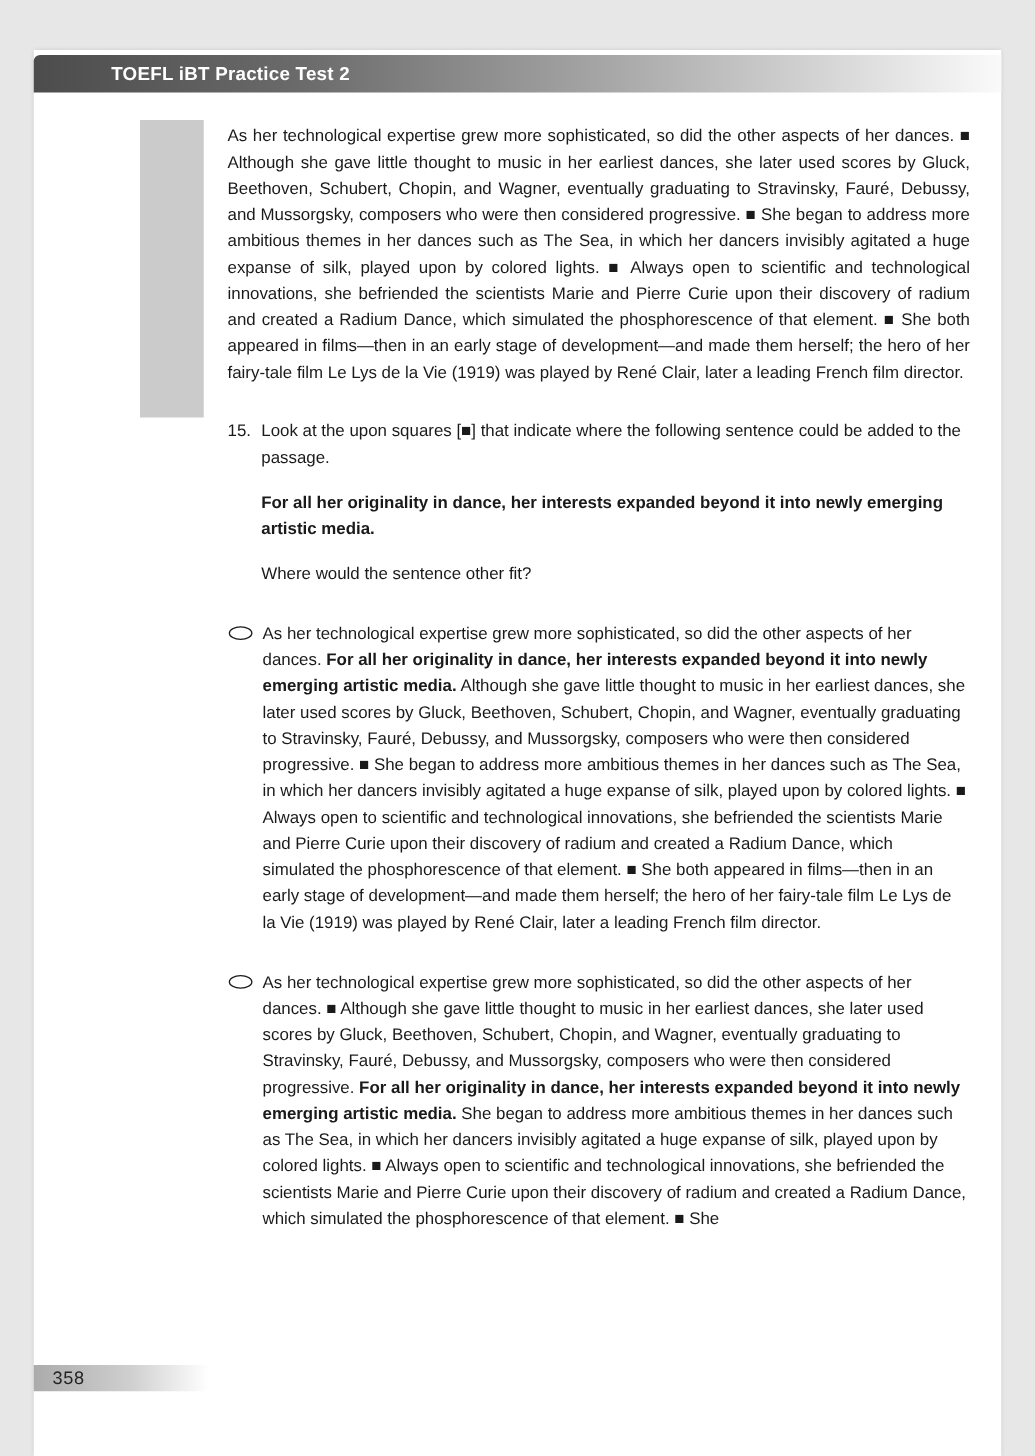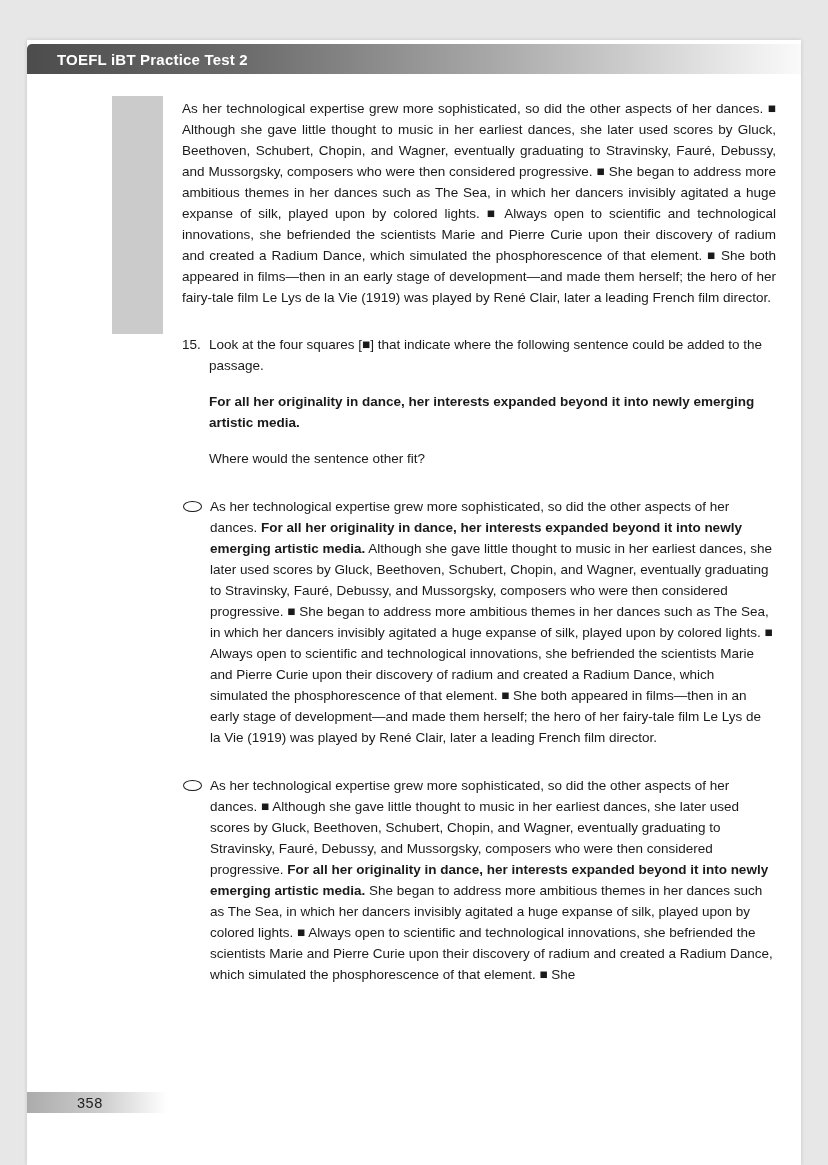--- a/index.html
+++ b/index.html
@@ -24,20 +24,21 @@
   .header-bar {
     position: absolute;
     top: 4px;
     left: 0;
     width: 100%;
     height: 30px;
     background: linear-gradient(90deg, #4c4c4c 0%, #6b6b6b 28%, #a8a8a8 60%, #e2e2e2 88%, #fafafa 100%);
     border-radius: 5px 0 0 0;
     display: flex;
     align-items: center;
+    padding-left: 32px;
   }
   .header-title {
     color: #ffffff;
     font-weight: bold;
     font-size: 15px;
     padding-left: 30px;
     letter-spacing: 0.2px;
   }
   .margin-bar {
     position: absolute;
@@ -95,46 +96,45 @@
     position: absolute;
     top: 1052px;
     left: 0;
     width: 140px;
     height: 21px;
     background: linear-gradient(90deg, #ababab 0%, #cfcfcf 55%, #ffffff 100%);
     display: flex;
     align-items: center;
   }
   .page-number {
-    padding-left: 36px;
+    padding-left: 15px;
     font-size: 14.5px;
     color: #222222;
     letter-spacing: 0.5px;
-    margin-left: 14px;
   }
 </style>
 </head>
 <body>
 
 <div class="page">
 
   <div class="header-bar">
     <span class="header-title">TOEFL iBT Practice Test 2</span>
   </div>
 
   <div class="margin-bar"></div>
 
   <div class="content">
 
     <p class="passage"><span>As her technological expertise grew more sophisticated, so did the other aspects of her dances. ■ Although she gave little thought to music in her earliest dances, she later used scores by Gluck, Beethoven, Schubert, Chopin, and Wagner, eventually graduating to Stravinsky, Fauré, Debussy, and Mussorgsky, composers who were then considered progressive. ■ She began to address more ambitious themes in her dances such as </span><span class="seg-i">The Sea,</span><span> in which her dancers invisibly agitated a huge expanse of silk, played upon by colored lights. ■ Always open to scientific and technological innovations, she befriended the scientists Marie and Pierre Curie upon their discovery of radium and created a </span><span class="seg-i">Radium Dance,</span><span> which simulated the phosphorescence of that element. ■ She both appeared in films—then in an early stage of development—and made them herself; the hero of her fairy-tale film </span><span class="seg-i">Le Lys de la Vie</span><span> (1919) was played by René Clair, later a leading French film director.</span></p>
 
     <div class="question">
       <span class="q-num">15.</span>
       <div class="q-body">
-        <p>Look at the four squares [■] that indicate where the following sentence could be added to the passage.</p>
+        <p>Look at the upon squares [■] that indicate where the following sentence could be added to the passage.</p>
         <p class="insert-sentence">For all her originality in dance, her interests expanded beyond it into newly emerging artistic media.</p>
         <p>Where would the sentence other fit?</p>
       </div>
     </div>
 
     <div class="option">
       <span class="oval"></span>
       <p class="opt-text"><span>As her technological expertise grew more sophisticated, so did the other aspects of her dances. </span><span class="seg-b">For all her originality in dance, her interests expanded beyond it into newly emerging artistic media.</span><span> Although she gave little thought to music in her earliest dances, she later used scores by Gluck, Beethoven, Schubert, Chopin, and Wagner, eventually graduating to Stravinsky, Fauré, Debussy, and Mussorgsky, composers who were then considered progressive. ■ She began to address more ambitious themes in her dances such as </span><span class="seg-i">The Sea,</span><span> in which her dancers invisibly agitated a huge expanse of silk, played upon by colored lights. ■ Always open to scientific and technological innovations, she befriended the scientists Marie and Pierre Curie upon their discovery of radium and created a </span><span class="seg-i">Radium Dance</span><span>, which simulated the phosphorescence of that element. ■ She both appeared in films—then in an early stage of development—and made them herself; the hero of her fairy-tale film </span><span class="seg-i">Le Lys de la Vie</span><span> (1919) was played by René Clair, later a leading French film director.</span></p>
     </div>
 

